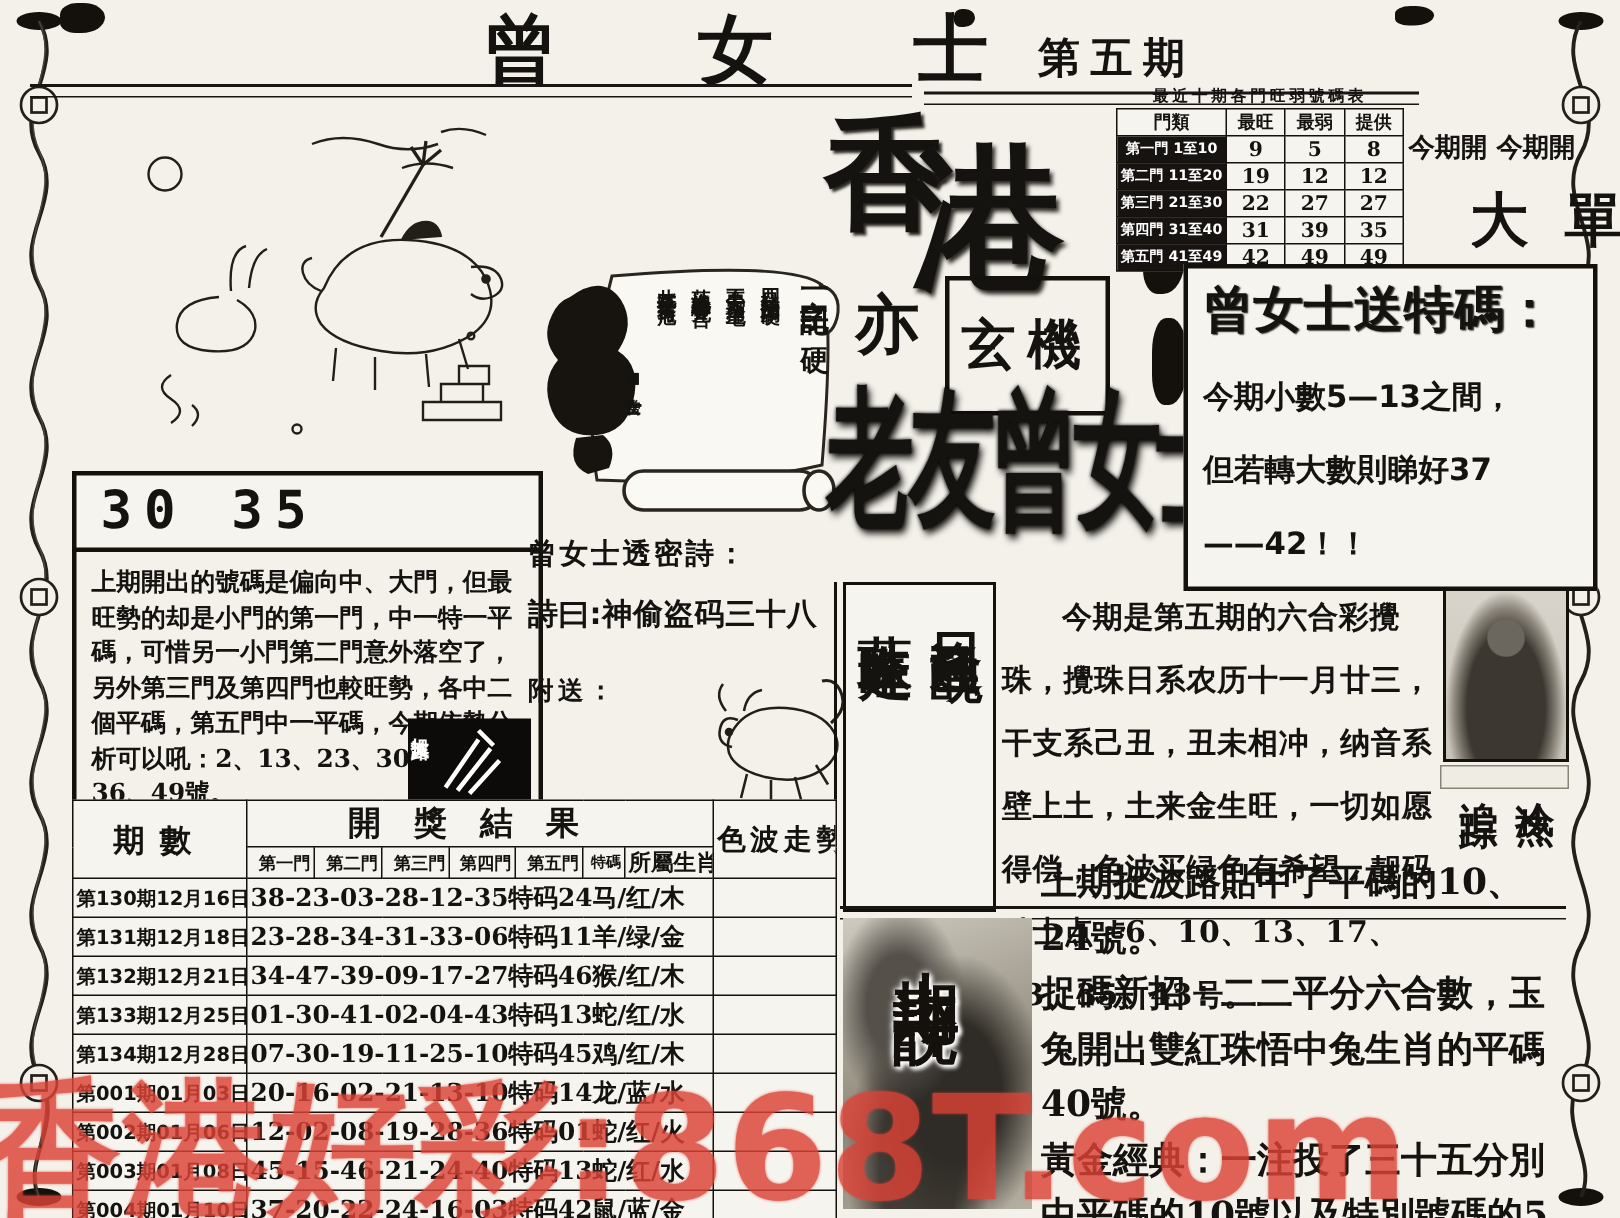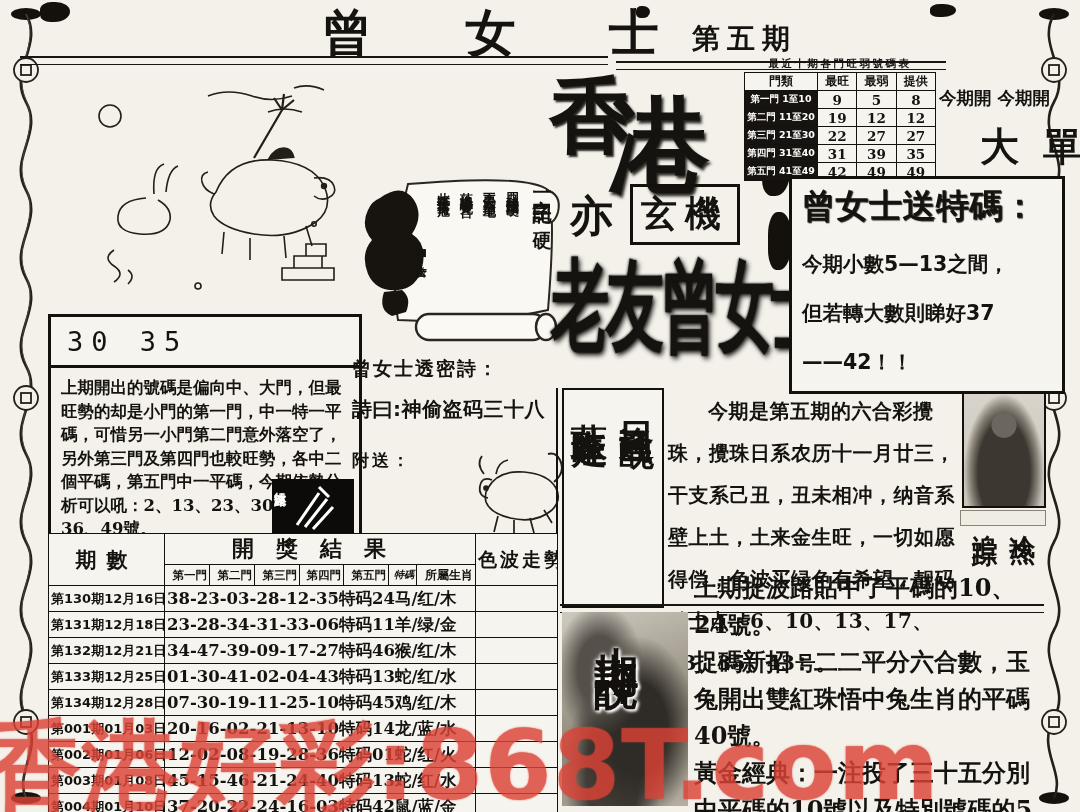--- a/index.html
+++ b/index.html
@@ -10,21 +10,21 @@
   .masthead{left:322px;top:0px;font-size:50px;font-weight:900;letter-spacing:38px;white-space:nowrap;}
   .issue{left:692px;top:20px;font-size:28px;font-weight:900;letter-spacing:7px;white-space:nowrap;}
   .dblrule{height:6px;border-top:2.5px solid #181512;border-bottom:1.5px solid #181512;}
   
   .border-strip{top:6px;width:44px;height:800px;}
   .blob{background:#14110d;border-radius:45% 55% 60% 40%;}
   
   .rw{left:48px;top:314px;width:314px;}
   .rw-title{border:3px solid #14110d;height:48px;display:flex;align-items:center;padding:0 8px;background:#f6f4ee;}
   .rw-title .t{font-size:26px;font-weight:900;letter-spacing:1px;}
-  .rw-title .n{font-size:27px;font-weight:400;margin-left:8px;letter-spacing:8px;font-family:"DejaVu Sans Mono",monospace;}
+  .rw-title .n{font-size:35px;font-weight:700;margin-left:8px;letter-spacing:8px;font-family:"DejaVu Sans Mono",monospace;}
   .rw-body{border:3px solid #14110d;border-top:none;padding:8px 10px 4px 10px;height:158px;
            font-family:"DejaVu Serif",serif;font-weight:700;font-size:16.5px;line-height:23.5px;position:relative;}
   .seal{position:absolute;right:5px;bottom:3px;width:82px;height:56px;background:#0d0b09;color:#fff;display:flex;}
   .seal .st{writing-mode:vertical-rl;font-size:12.5px;font-weight:700;line-height:1.05;padding:3px 2px;letter-spacing:1px;}
   
   .results{left:48px;top:533px;width:509px;border-collapse:collapse;table-layout:fixed;background:#f6f4ee;}
   .results td{border:1.6px solid #14110d;padding:0 2px;overflow:hidden;white-space:nowrap;}
   .h-period{font-size:21px;font-weight:900;text-align:center;letter-spacing:10px;}
   .h-result{font-size:22px;font-weight:900;text-align:center;letter-spacing:22px;height:26px;}
   .h-color{font-size:19px;font-weight:900;text-align:center;letter-spacing:3px;}
@@ -39,21 +39,21 @@
   .poem .sig{writing-mode:vertical-rl;font-size:10.5px;font-weight:700;margin-top:64px;}
   
   .secret{left:352px;top:356px;width:214px;height:178px;}
   .secret .t1{font-size:19px;font-weight:900;letter-spacing:2px;}
   .secret .t2{font-size:20px;font-weight:900;margin-top:14px;letter-spacing:0.5px;}
   .secret .t3{font-size:17px;font-weight:800;margin-top:26px;letter-spacing:3px;}
   
   .hl-xiang{left:549px;top:62px;font-size:82px;font-weight:900;text-shadow:2px 2px 2px #2a2620;}
   .hl-gang{left:607px;top:78px;font-size:103px;font-weight:900;text-shadow:2px 3px 3px #2a2620;}
   .hl-yi{left:570px;top:188px;font-size:43px;font-weight:900;}
-  .hl-xuanji{left:630px;top:184px;font-size:36px;font-weight:900;border:3px solid #14110d;padding:3px 8px;letter-spacing:8px;background:#f6f4e e;}
+  .hl-xuanji{left:630px;top:184px;font-size:36px;font-weight:900;border:3px solid #14110d;padding:19px 8px;letter-spacing:8px;background:#f6f4e e;}
   .hl-old{left:551px;top:240px;font-size:58px;font-weight:900;letter-spacing:-3px;transform:scale(1.0,1.72);transform-origin:top left;
           text-shadow:0 0 2px #000,2px 2px 4px #1d1a15;white-space:nowrap;}
   
   .gate{left:744px;top:57px;width:192px;}
   .gate-title{font-size:10.5px;font-weight:700;letter-spacing:2.5px;text-align:center;white-space:nowrap;}
   .gate table{border-collapse:collapse;width:100%;margin-top:1px;background:#f6f4ee;}
   .gate td{border:1.4px solid #14110d;text-align:center;padding:0;}
   .gate .gh{font-size:12px;font-weight:900;height:16px;}
   .gate .gl{background:#171310;color:#fff;font-size:9.5px;font-weight:700;white-space:nowrap;height:17px;}
   .gate .gv{font-size:13.5px;font-family:"DejaVu Serif",serif;font-weight:600;}
@@ -311,22 +311,22 @@
       <td class="h-period" rowspan="2">期數</td>
       <td class="h-result" colspan="7">開獎結果</td>
       <td class="h-color" rowspan="2">色波走勢</td>
     </tr>
     <tr>
       <td class="h-sub">第一門</td>
       <td class="h-sub">第二門</td>
       <td class="h-sub">第三門</td>
       <td class="h-sub">第四門</td>
       <td class="h-sub">第五門</td>
-      <td class="h-sub" style="font-size:10px;font-style:italic;">特碼</td>
-      <td class="h-sub" style="font-size:12px;">所屬生肖</td>
+      <td class="h-sub" style="font-size:10px;">特碼</td>
+      <td class="h-sub" style="font-size:15px;">所屬生肖</td>
     </tr>
     <tr>
       <td class="r-period">第130期12月16日</td>
       <td class="r-result" colspan="7">38-23-03-28-12-35特码24马/红/木</td>
       <td></td>
     </tr>
     <tr>
       <td class="r-period">第131期12月18日</td>
       <td class="r-result" colspan="7">23-28-34-31-33-06特码11羊/绿/金</td>
       <td></td>

